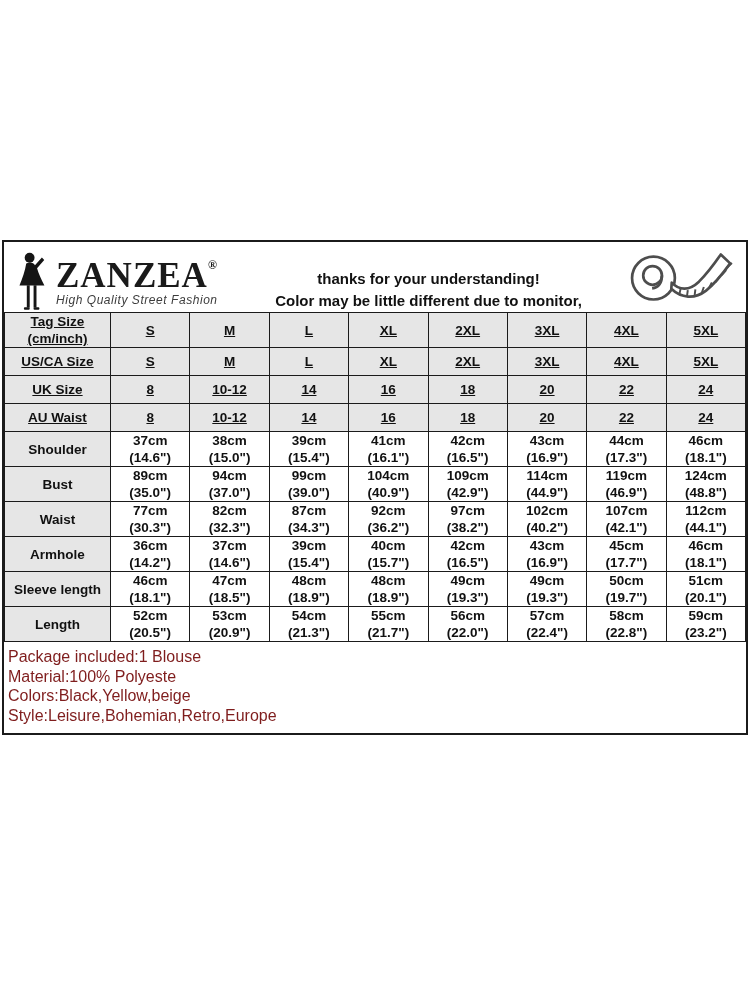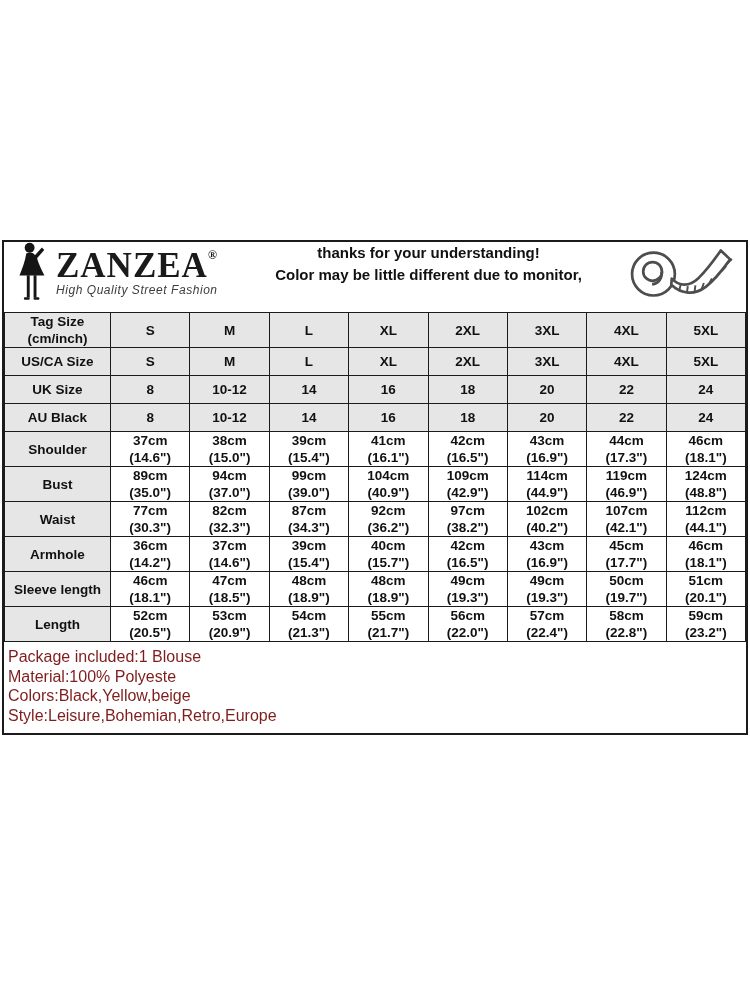--- a/index.html
+++ b/index.html
@@ -13,21 +13,21 @@
     width:750px;height:1000px;position:relative;background:var(--bg);
     font-family:"Liberation Sans", sans-serif;color:var(--ink);
     -webkit-font-smoothing:antialiased;
   }
   .content-box{
     position:absolute;left:2px;top:240px;width:746px;box-sizing:border-box;
     border:2px solid var(--border);background:#fff;
   }
   
   .header-section{
-    display:flex;align-items:flex-start;height:70px;box-sizing:border-box;gap:34px;
+    display:flex;align-items:flex-end;height:70px;box-sizing:border-box;gap:34px;
   }
   .brand-logo{
     width:235px;display:flex;align-items:center;gap:4px;
     padding-left:10px;box-sizing:border-box;flex:0 0 auto;
   }
   .logo-text{display:flex;flex-direction:column;line-height:1;}
   .brand-name{
     font-family:"Liberation Serif", serif;font-weight:bold;font-size:35px;
     letter-spacing:1px;white-space:nowrap;color:#1a1a1a;
   }
@@ -45,21 +45,21 @@
   
   table.size-chart{
     width:100%;border-collapse:collapse;table-layout:fixed;text-align:center;
   }
   table.size-chart th,table.size-chart td{
     border:1px solid var(--border);padding:0 1px;font-weight:bold;
     font-size:13.5px;line-height:17px;overflow:hidden;
   }
   table.size-chart th{background:var(--shaded);}
   tr.shaded td{background:var(--shaded);}
-  tr.single{height:28px;}
+  tr.single{height:28px;text-decoration:underline;}
   tr.first{height:34px;}
   tr.double{height:26px;}
   col.label-col{width:106px;}
   
   .product-details{
     padding:5px 4px 8px 4px;font-size:16px;line-height:19.5px;
     font-weight:normal;text-align:left;color:#7f1d1d;
   }
   svg{display:block;}
 </style>
@@ -140,21 +140,21 @@
           <td>8</td>
           <td>10-12</td>
           <td>14</td>
           <td>16</td>
           <td>18</td>
           <td>20</td>
           <td>22</td>
           <td>24</td>
         </tr>
         <tr class="single shaded">
-          <th>AU Black</th>
+          <th>AU Waist</th>
           <td>8</td>
           <td>10-12</td>
           <td>14</td>
           <td>16</td>
           <td>18</td>
           <td>20</td>
           <td>22</td>
           <td>24</td>
         </tr>
         <tr class="double">

